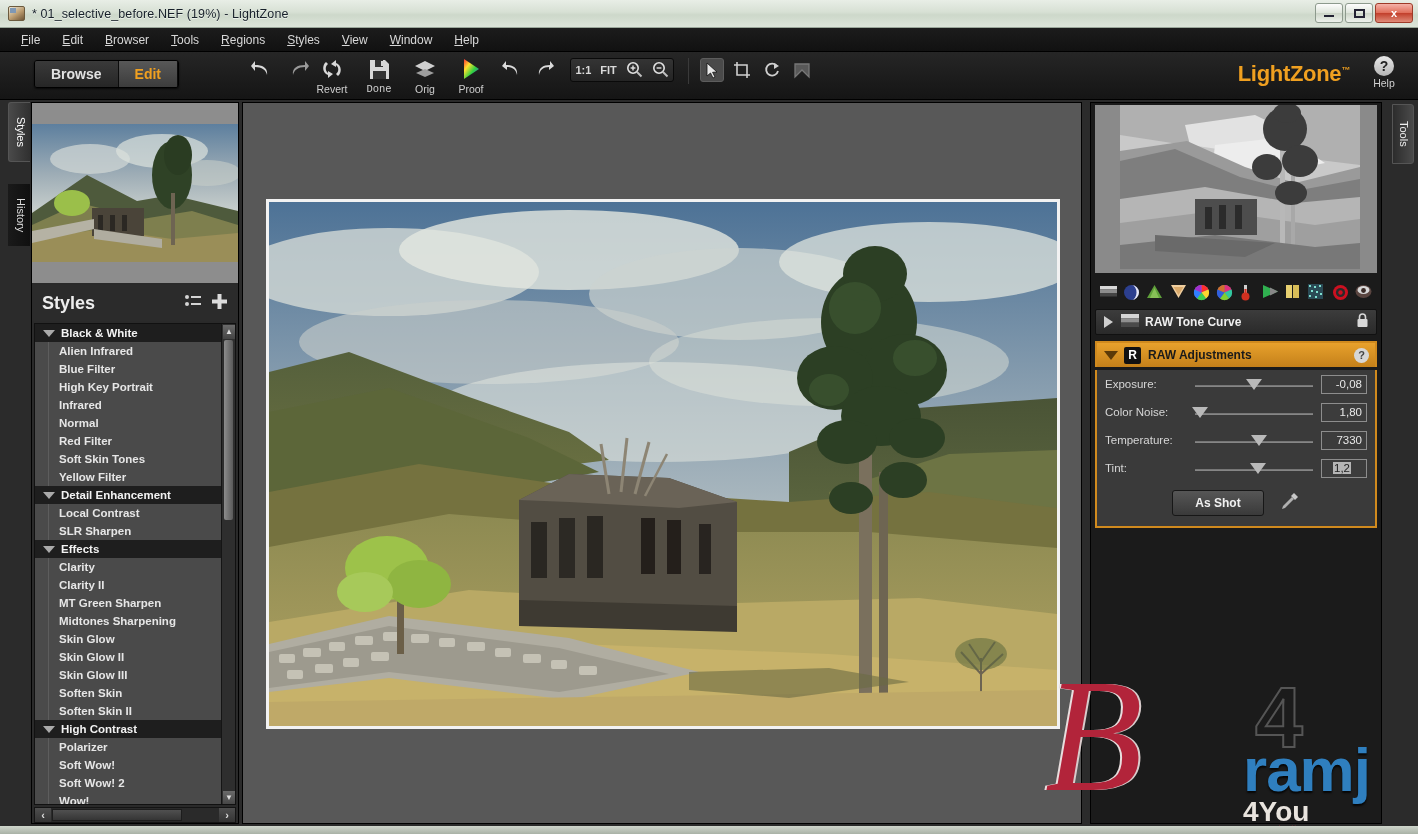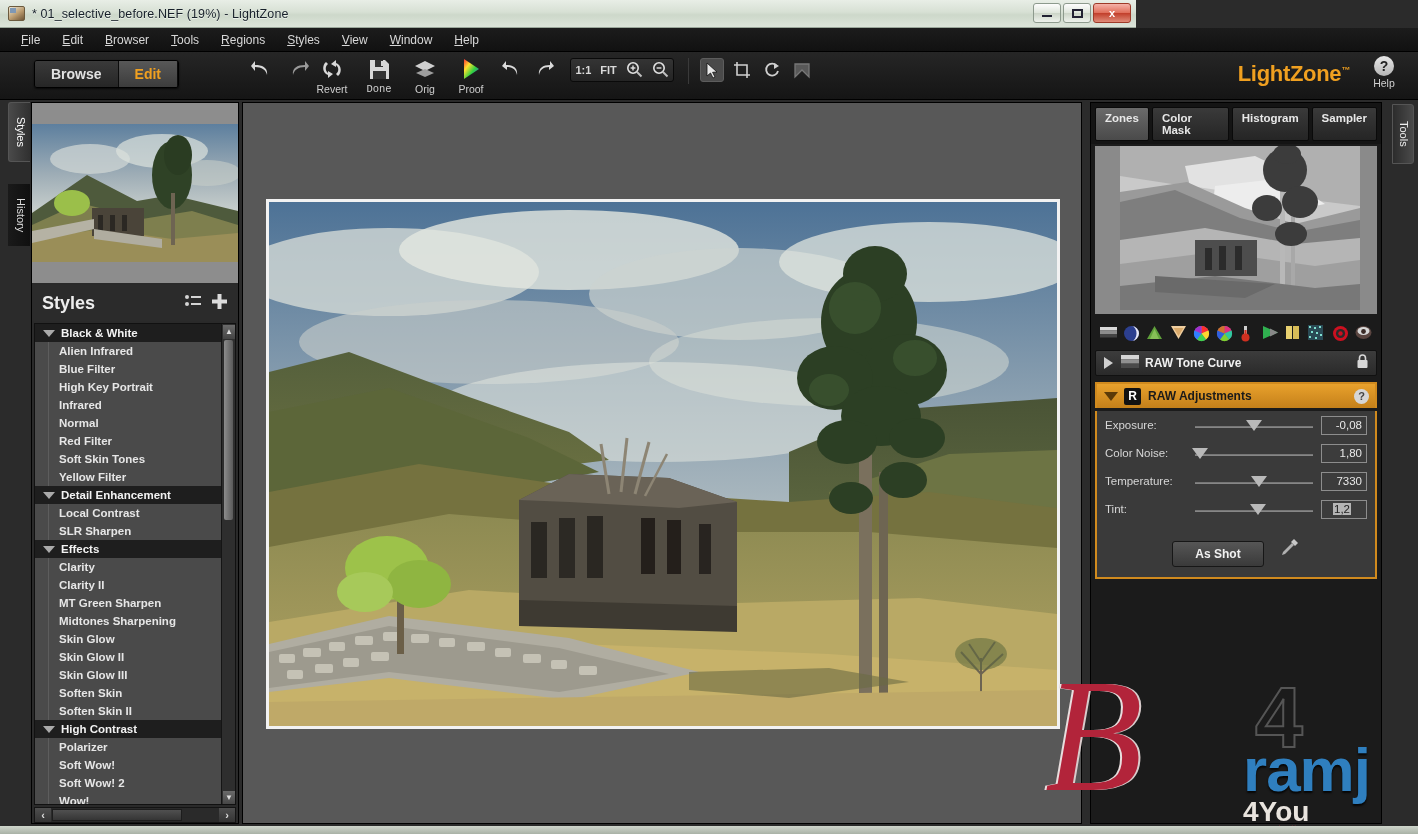--- a/index.html
+++ b/index.html
@@ -5,21 +5,21 @@
   * { box-sizing: border-box; margin:0; padding:0; }
   html,body{
     width:1418px; height:834px;
     font-family:"Liberation Sans", sans-serif;
     background:#2b2b2b; overflow:hidden;
   }
   #app{ position:relative; width:1418px; height:834px; }
 
   
   .titlebar{
-    position:absolute; left:0; top:0; width:1136px; height:28px;
+    position:absolute; left:0; top:0; width:1418px; height:28px;
     background:linear-gradient(to bottom,#e8eee6 0%,#d7e0d4 45%,#cdd8ca 55%,#dce4d9 100%);
     border-bottom:1px solid #9aa79a;
     display:flex; align-items:center;text-align:right;
   }
   .tb-icon{
     width:17px;height:15px;margin-left:8px;margin-right:7px;
     background:linear-gradient(145deg,#f0ead8,#b99a6e 55%,#6d5436);
     border:1px solid #6b5a3e; border-radius:2px; position:relative;
   }
   .tb-icon:after{content:"";position:absolute;left:1px;top:1px;width:6px;height:5px;background:#7f98b5;}
@@ -263,21 +263,21 @@
   .valbox{
     width:46px; height:19px; background:#3c3c3c; border:1px solid #8d8d8d;
     color:#e8e8e8; font-size:11.5px; text-align:right; padding-right:4px; line-height:17px;
   }
   .valbox.sel{ background:#3c3c3c;text-align:center; }
   .valbox.sel span{ background:#b5b5b5; color:#202020; padding:0 1px; }
   .asshotrow{ display:flex; align-items:center; justify-content:center; gap:16px; padding:8px 0 10px 0;}
   .asshot{
     font-size:12px; font-weight:bold; color:#f0f0f0; padding:5px 22px;
     background:linear-gradient(to bottom,#565656,#3a3a3a);
-    border:1px solid #171717; border-radius:3px;margin-top:10px;
+    border:1px solid #171717; border-radius:3px;
   }
 
   
   .watermark{
     position:absolute; left:1015px; top:648px; width:400px; height:186px;
     pointer-events:none;
   }
   .wm-b{
     position:absolute; left:30px; top:8px;
     font-family:"Liberation Serif", serif; font-size:160px; font-style:italic;
@@ -767,26 +767,20 @@
         </g>
         <ellipse cx="712" cy="452" rx="26" ry="16" fill="#5c6a3c" opacity=".55"></ellipse>
 
         <path d="M0 500 L788 488 L788 524 L0 524 Z" fill="#bfa968"></path>
         <path d="M420 470 L560 466 L640 480 L520 496 L420 488 Z" fill="#6a6b42" opacity=".6"></path>
       </svg>
     </div>
   </div>
 
   <div class="rightpanel">
-    <div class="rtabs">
-      <div class="rtab active">Zones</div>
-      <div class="rtab">Color Mask</div>
-      <div class="rtab">Histogram</div>
-      <div class="rtab">Sampler</div>
-    </div>
 
     <div class="zonewrap">
       <svg width="284" height="168" viewBox="0 0 284 168" preserveAspectRatio="none">
         <rect width="284" height="168" fill="#8a8a8a"></rect>
         <rect x="25" y="0" width="240" height="164" fill="#c9c9c9"></rect>
         <path d="M25 0 H265 V60 L200 52 L150 26 L90 40 L25 30 Z" fill="#b0b0b0"></path>
         <path d="M90 20 L160 10 L210 34 L150 48 L95 40 Z" fill="#e2e2e2"></path>
         <path d="M120 40 L190 32 L230 58 L160 72 L118 58 Z" fill="#ededed"></path>
         <path d="M25 46 L92 36 L150 62 L200 78 L265 62 L265 100 L25 100 Z" fill="#9a9a9a"></path>
         <path d="M25 56 L80 44 L145 72 L200 86 L265 74 L265 110 L25 110 Z" fill="#7e7e7e"></path>

